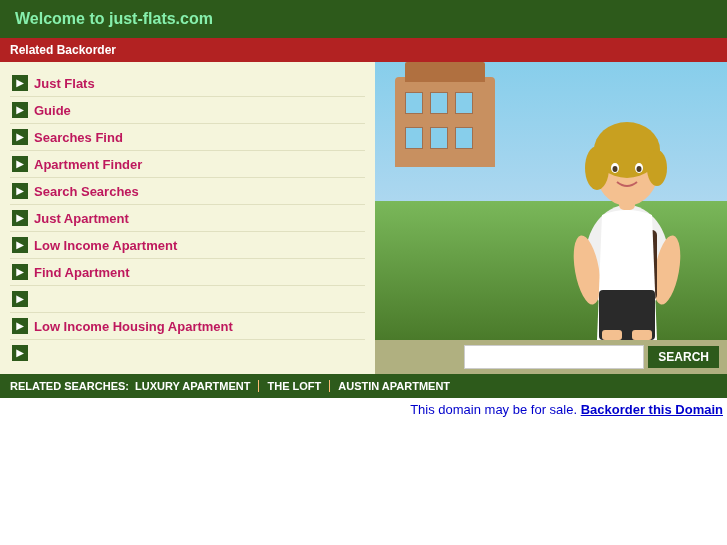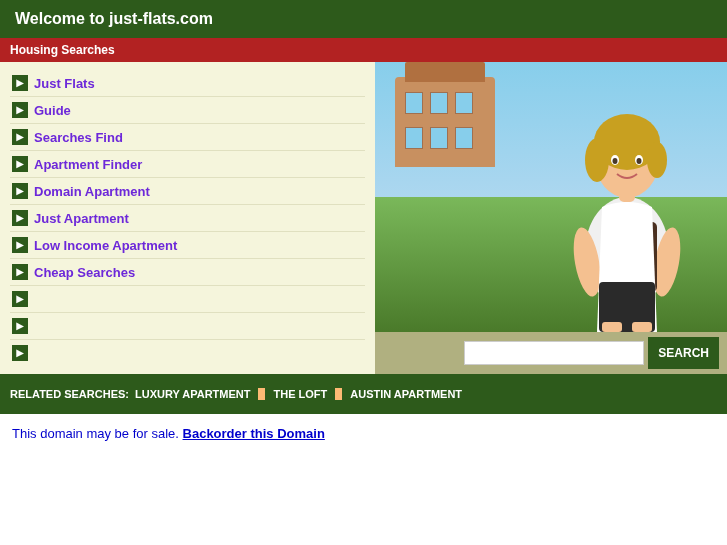--- a/index.html
+++ b/index.html
@@ -6,21 +6,21 @@
     body {
       font-family: Arial, sans-serif;
       font-size: 13px;
       background: #fff;
       width: 727px;
     }
 
     
     .header {
       background: #2d5a1b;
-      color: #ffffff;
+      color: #86efac;
       padding: 10px 15px;
       font-size: 16px;
       font-weight: bold;
     }
 
     
     .related-bar {
       background: #b22222;
       color: #fff;
       padding: 5px 10px;
@@ -60,21 +60,21 @@
       background: #2d5a1b;
       color: #fff;
       font-size: 10px;
       text-align: center;
       line-height: 16px;
       margin-right: 6px;
       flex-shrink: 0;
     }
 
     .link-item a {
-      color: #6d28d9;
+      color: #be185d;
       text-decoration: none;
       font-size: 13px;
       font-weight: bold;
     }
 
     
     .woman-svg {
       position: absolute;
       bottom: 0;
       right: 10px;
@@ -116,62 +116,62 @@
     }
 
     .search-button {
       background: #2d5a1b;
       color: #fff;
       border: none;
       padding: 4px 10px;
       font-size: 12px;
       font-weight: bold;
       cursor: pointer;
-      height: 32px;
+      height: 22px;
       text-transform: uppercase;
     }
 
     
     .bottom-related {
       background: #2d5a1b;
       color: #fff;
-      padding: 14px 10px;
+      padding: 6px 10px;
       font-size: 11px;
       display: flex;
       flex-wrap: wrap;
       gap: 0;
     }
 
     .bottom-related .label {
       font-weight: bold;
       margin-right: 6px;
       font-size: 11px;
     }
 
     .bottom-related a {
       color: #fff;
       text-decoration: none;
       font-size: 11px;
       font-weight: bold;
       padding: 0 8px;
-      border-right: 7px solid #fdba74;
+      border-right: 1px solid #fdba74;
     }
 
     .bottom-related a:first-of-type {
       padding-left: 0;
     }
 
     .bottom-related a:last-child {
       border-right: none;
     }
 
     
     .footer {
-      text-align: left;
-      padding: 12px;
+      text-align: right;
+      padding: 4px;
       font-size: 13px;
     }
 
     .footer-text {
       color: #0000cc;
     }
 
     .footer a {
       color: #0000cc;
       font-weight: bold;
@@ -224,21 +224,21 @@
     .bw6 { top: 50px; left: 60px; }
   </style>
 </head>
 <body>
 
 <div class="header">
   <span>Welcome to just-flats.com</span>
 </div>
 
 <div class="related-bar">
-  <span>Housing Searches</span>
+  <span>Related Backorder</span>
 </div>
 
 <div class="main-content">
 
   <div class="links-panel">
 
   <div class="link-item">
         <span class="link-arrow">▶</span>
         <a href="#">Just Flats</a>
       </div>
@@ -249,39 +249,40 @@
       <div class="link-item">
         <span class="link-arrow">▶</span>
         <a href="#">Searches Find</a>
       </div>
       <div class="link-item">
         <span class="link-arrow">▶</span>
         <a href="#">Apartment Finder</a>
       </div>
       <div class="link-item">
         <span class="link-arrow">▶</span>
-        <a href="#">Domain Apartment</a>
+        <a href="#">Search Searches</a>
       </div>
       <div class="link-item">
         <span class="link-arrow">▶</span>
         <a href="#">Just Apartment</a>
       </div>
       <div class="link-item">
         <span class="link-arrow">▶</span>
         <a href="#">Low Income Apartment</a>
       </div>
       <div class="link-item">
         <span class="link-arrow">▶</span>
-        <a href="#">Cheap Searches</a>
-      </div>
-      <div class="link-item">
-        <span class="link-arrow">▶</span>
-      </div>
-      <div class="link-item">
-        <span class="link-arrow">▶</span>
+        <a href="#">Find Apartment</a>
+      </div>
+      <div class="link-item">
+        <span class="link-arrow">▶</span>
+      </div>
+      <div class="link-item">
+        <span class="link-arrow">▶</span>
+        <a href="#">Low Income Housing Apartment</a>
       </div>
       <div class="link-item">
         <span class="link-arrow">▶</span>
       </div>
     </div>
 
   <div class="right-section">
     <div class="image-area">
       <div class="sky"></div>
       <div class="greenery"></div>

